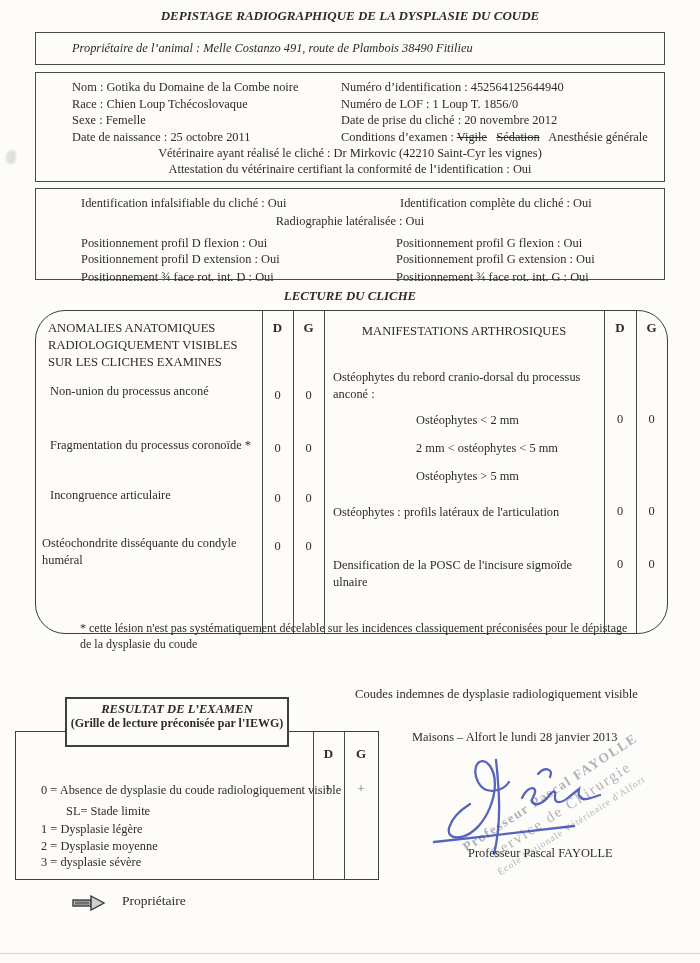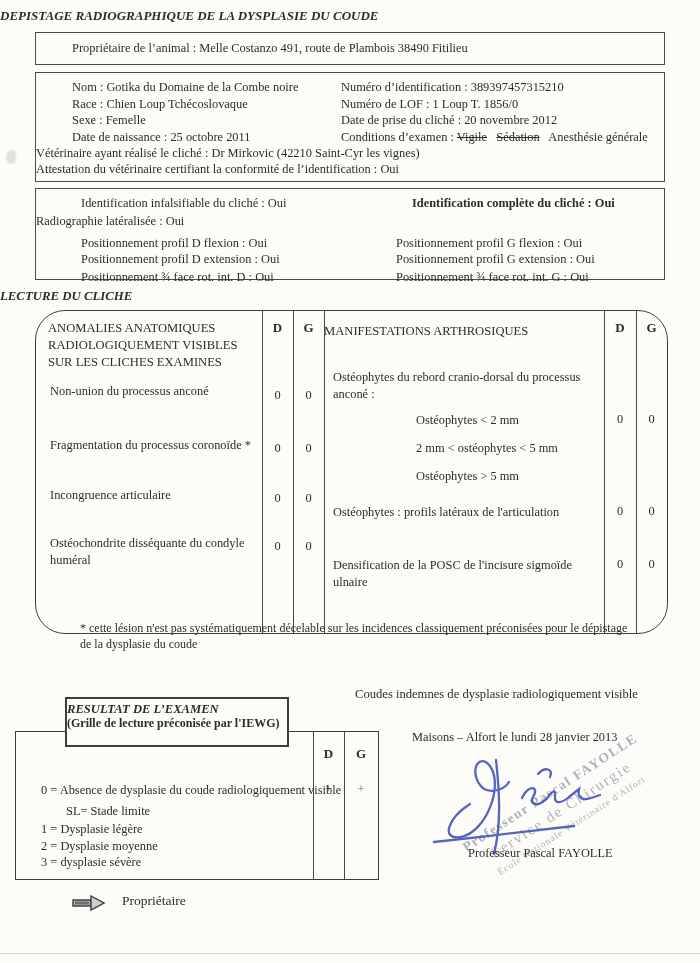--- a/index.html
+++ b/index.html
@@ -5,21 +5,21 @@
   html,body{margin:0;padding:0;background:#e8e6e0;}
   .page{
     position:relative;width:700px;height:963px;margin:0 auto;
     background:#fdfcf8;
     font-family:"Liberation Serif", serif;
     color:#2e2c29;overflow:hidden;
   }
   .abs{position:absolute;}
   .box{position:absolute;border:1px solid #4a4a4a;background:transparent;}
   .t{font-size:12.4px;line-height:16.5px;}
-  .center{}
+  .center{text-align:center;}
   .bold{font-weight:bold;}
   .bolditalic{font-weight:bold;font-style:italic;}
   .strike{text-decoration:line-through;}
   .vline{position:absolute;top:0;bottom:0;width:0;border-left:1px solid #474747;}
   .cellnum{position:absolute;text-align:center;font-size:12.4px;}
   .hdr{position:absolute;text-align:center;font-weight:bold;font-size:13px;}
   .stamp{
     position:absolute;left:436px;top:742px;width:248px;height:132px;
     transform:rotate(-33deg);
     color:rgba(124,130,148,0.62);
@@ -33,50 +33,50 @@
   .smudge{position:absolute;left:6px;top:150px;width:10px;height:14px;background:rgba(140,140,140,0.25);border-radius:60% 40% 50% 50%;filter:blur(1px);}
 </style>
 </head>
 <body>
 
 <div class="page">
 
   <div class="abs t bolditalic center" style="left:0;top:8px;width:100%;font-size:13px;">DEPISTAGE RADIOGRAPHIQUE DE LA DYSPLASIE DU COUDE</div>
 
   <div class="box" style="left:35px;top:32px;width:628px;height:31px;">
-    <div class="t" style="position:absolute;left:36px;top:7px;">Propriétaire de l’animal : Melle Costanzo 491, route de Plambois 38490 Fitilieu</div>
+    <div class="t" style="position:absolute;left:36px;top:7px;font-style:italic;">Propriétaire de l’animal : Melle Costanzo 491, route de Plambois 38490 Fitilieu</div>
   </div>
 
   <div class="box" style="left:35px;top:72px;width:628px;height:108px;">
     <div class="abs t" style="left:36px;top:6px;">
       <div>Nom : Gotika du Domaine de la Combe noire</div>
       <div>Race : Chien Loup Tchécoslovaque</div>
       <div>Sexe : Femelle</div>
       <div>Date de naissance : 25 octobre 2011</div>
     </div>
     <div class="abs t" style="left:305px;top:6px;">
-      <div>Numéro d’identification : 389397457315210</div>
+      <div>Numéro d’identification : 452564125644940</div>
       <div>Numéro de LOF : 1 Loup T. 1856/0</div>
       <div>Date de prise du cliché : 20 novembre 2012</div>
       <div>
         <span>Conditions d’examen :</span>
         <span class="strike">Vigile</span>
         <span>&nbsp;</span>
         <span class="strike">Sédation</span>
         <span>&nbsp;</span>
         <span>Anesthésie générale</span>
       </div>
     </div>
     <div class="abs t center" style="left:0;top:72px;width:100%;">Vétérinaire ayant réalisé le cliché : Dr Mirkovic (42210 Saint-Cyr les vignes)</div>
     <div class="abs t center" style="left:0;top:88px;width:100%;">Attestation du vétérinaire certifiant la conformité de l’identification : Oui</div>
   </div>
 
   <div class="box" style="left:35px;top:188px;width:628px;height:90px;">
     <div class="abs t" style="left:45px;top:6px;">Identification infalsifiable du cliché : Oui</div>
-    <div class="abs t" style="left:376px;top:6px;font-weight:bold;">Identification complète du cliché : Oui</div>
+    <div class="abs t" style="left:364px;top:6px;">Identification complète du cliché : Oui</div>
     <div class="abs t center" style="left:0;top:24px;width:100%;">Radiographie latéralisée : Oui</div>
     <div class="abs t" style="left:45px;top:46px;">Positionnement profil D flexion : Oui</div>
     <div class="abs t" style="left:45px;top:62px;">Positionnement profil D extension : Oui</div>
     <div class="abs t" style="left:45px;top:80px;">Positionnement ¾ face rot. int. D : Oui</div>
     <div class="abs t" style="left:360px;top:46px;">Positionnement profil G flexion : Oui</div>
     <div class="abs t" style="left:360px;top:62px;">Positionnement profil G extension : Oui</div>
     <div class="abs t" style="left:360px;top:80px;">Positionnement ¾ face rot. int. G : Oui</div>
   </div>
 
   <div class="abs t bolditalic center" style="left:0;top:288px;width:100%;font-size:12.8px;">LECTURE DU CLICHE</div>
@@ -100,21 +100,21 @@
     <div class="cellnum" style="left:257px;top:77px;width:31px;">0</div>
 
     <div class="abs t" style="left:14px;top:126px;width:205px;">Fragmentation du processus coronoïde *</div>
     <div class="cellnum" style="left:226px;top:130px;width:31px;">0</div>
     <div class="cellnum" style="left:257px;top:130px;width:31px;">0</div>
 
     <div class="abs t" style="left:14px;top:176px;width:205px;">Incongruence articulaire</div>
     <div class="cellnum" style="left:226px;top:180px;width:31px;">0</div>
     <div class="cellnum" style="left:257px;top:180px;width:31px;">0</div>
 
-    <div class="abs t" style="left:14px;top:224px;width:200px;">Ostéochondrite disséquante du condyle huméral</div>
+    <div class="abs t" style="left:6px;top:224px;width:200px;">Ostéochondrite disséquante du condyle huméral</div>
     <div class="cellnum" style="left:226px;top:228px;width:31px;">0</div>
     <div class="cellnum" style="left:257px;top:228px;width:31px;">0</div>
 
     <div class="abs t" style="left:297px;top:58px;width:262px;">Ostéophytes du rebord cranio-dorsal du processus anconé :</div>
 
     <div class="abs t" style="left:380px;top:101px;">Ostéophytes &lt; 2 mm</div>
     <div class="cellnum" style="left:568px;top:101px;width:32px;">0</div>
     <div class="cellnum" style="left:600px;top:101px;width:31px;">0</div>
 
     <div class="abs t" style="left:380px;top:129px;">2 mm &lt; ostéophytes &lt; 5 mm</div>

